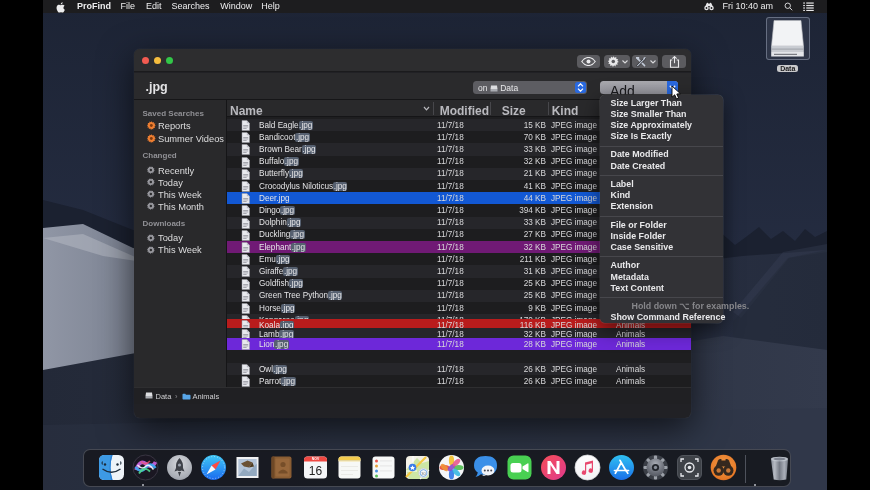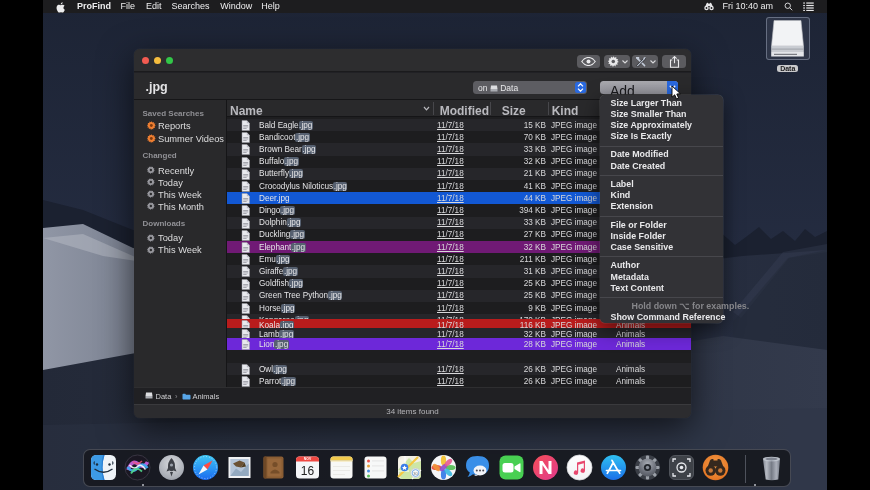--- a/index.html
+++ b/index.html
@@ -16,35 +16,35 @@
 #sidebar{position:absolute;left:0;top:51px;width:93px;height:286.5px;background:#29292b;border-right:1px solid #151517;}
 #sidebar .hdr{position:absolute;left:8.5px;font-size:8px;font-weight:700;color:#909095;white-space:nowrap;}
 #sidebar .it{position:absolute;left:24px;font-size:9.3px;color:#dededf;white-space:nowrap;}
 #sidebar svg{position:absolute;left:13px;}
 #list{position:absolute;left:93px;top:51px;width:464px;height:286.5px;background:#1e1e20;overflow:hidden;}
 #lhead{position:absolute;left:0;top:0;width:464px;height:17px;background:#29292b;border-bottom:1px solid #151517;font-size:12px;font-weight:700;color:#b9b9be;}
 #lhead span{position:absolute;top:4px;}
 .col-div{position:absolute;top:2px;width:1px;height:13px;background:#47474b;}
 .row{position:absolute;left:0;width:464px;height:12.2px;font-size:8.2px;color:#e4e4e6;white-space:nowrap;}
 .row .nm{position:absolute;left:32px;top:1.5px;}
-.row .md{position:absolute;left:210px;top:1.5px;color:#d8d8da;text-decoration:underline;}
+.row .md{position:absolute;left:210px;top:1.5px;color:#d8d8da;}
 .row .sz{position:absolute;left:247px;width:72px;top:1.5px;text-align:right;color:#d8d8da;}
 .row .kd{position:absolute;left:324px;top:1.5px;color:#d8d8da;}
 .row .pr{position:absolute;left:389px;top:1.5px;color:#d8d8da;}
 .row .fic{position:absolute;left:14px;top:1px;}
 .jpg-hl{background:#566070;border-radius:2px;padding:0 0.5px;}
 #pathbar{position:absolute;left:0;top:337.5px;width:557px;height:17.5px;background:#202023;border-top:1px solid #2e2e30;font-size:7.5px;color:#cfcfd2;}
 #statusbar{position:absolute;left:0;top:355px;width:557px;height:13.5px;background:#2c2c2f;border-top:1px solid #3a3a3d;border-radius:0 0 6px 6px;font-size:8px;color:#b4b4b8;text-align:center;line-height:13px;}
 #ddmenu{position:absolute;left:556.5px;top:95px;width:123px;height:228px;background:#323236;border-radius:5px;box-shadow:0 6px 20px rgba(0,0,0,0.55),0 0 0 0.5px rgba(255,255,255,0.18);padding-top:2.5px;}
 #ddmenu .mit{height:11.3px;line-height:11.3px;padding-left:11px;font-size:8.9px;font-weight:600;color:#e9e9eb;white-space:nowrap;}
 #ddmenu .grey{color:#86868a;padding-left:32px;}
 #ddmenu .msep{height:6.8px;position:relative;}
 #ddmenu .msep::after{content:"";position:absolute;left:0;right:0;top:3px;height:1px;background:#47474c;}
 #dock{position:absolute;left:40px;top:448.5px;width:708px;height:38px;background:rgba(23,25,32,0.92);border:1px solid rgba(115,120,132,0.5);border-radius:7px;}
-.dicon{position:absolute;top:4.5px;width:27px;height:27px;}
+.dicon{position:absolute;top:4.5px;width:27px;height:27px;margin-left:8px;}
 #dataicon{position:absolute;left:722.5px;top:17px;width:44.5px;height:43px;background:rgba(120,130,150,0.18);border:1.5px solid rgba(160,170,190,0.5);border-radius:3px;}
 .dlabel{position:absolute;left:722.5px;top:62.5px;width:44.5px;text-align:center;}
 .dlabel{line-height:6px;}
 .dlabel span{display:inline-block;background:#c9c9cb;color:#1c1c1e;font-size:7px;font-weight:700;padding:0.5px 3px;border-radius:2.5px;}
 </style></head><body>
 <div id="screen">
 <svg class="abs" style="left:0;top:0" width="784" height="490" viewBox="0 0 784 490">
 <defs>
 <linearGradient id="sky" x1="0" y1="0" x2="0" y2="1">
  <stop offset="0" stop-color="#1d2435"></stop>
@@ -572,21 +572,20 @@
         </span>
         <span class="abs" style="left:21.5px;top:4px">Data</span>
         <span class="abs" style="left:41px;top:4px;color:#8d8d92">›</span>
         <span class="abs ic" style="left:47.5px;top:5px">
           <svg width="9" height="7" viewBox="0 0 9 7" style="vertical-align:-1px">
             <path d="M0.5 1.5 Q0.5 0.8 1.2 0.8 L3.2 0.8 L4 1.8 L7.8 1.8 Q8.5 1.8 8.5 2.5 L8.5 5.8 Q8.5 6.5 7.8 6.5 L1.2 6.5 Q0.5 6.5 0.5 5.8 Z" fill="#58a6e8"></path>
           </svg>
         </span>
         <span class="abs" style="left:58.5px;top:4px">Animals</span>
       </div>
-      <div id="statusbar">34 items found</div>
     </div>
     <div id="ddmenu">
       <div class="mit">Size Larger Than</div>
       <div class="mit">Size Smaller Than</div>
       <div class="mit">Size Approximately</div>
       <div class="mit">Size Is Exactly</div>
       <div class="msep"></div>
       <div class="mit">Date Modified</div>
       <div class="mit">Date Created</div>
       <div class="msep"></div>

